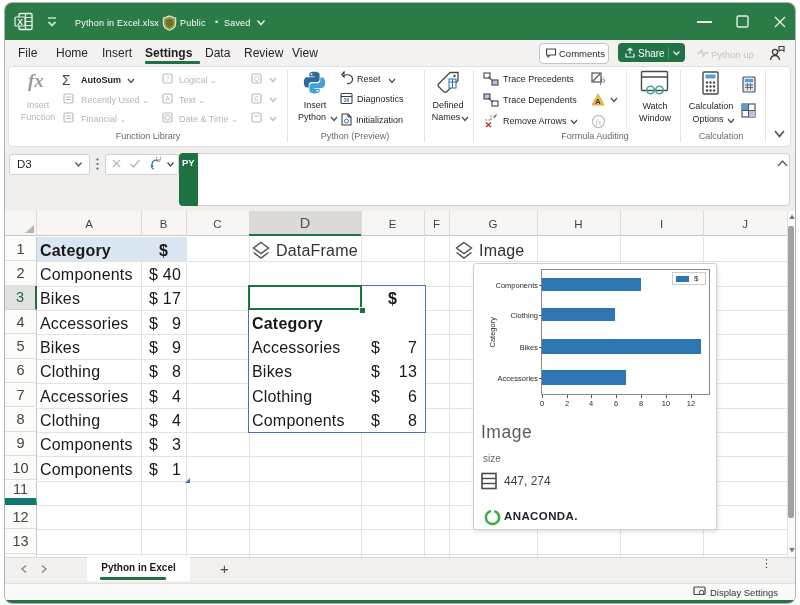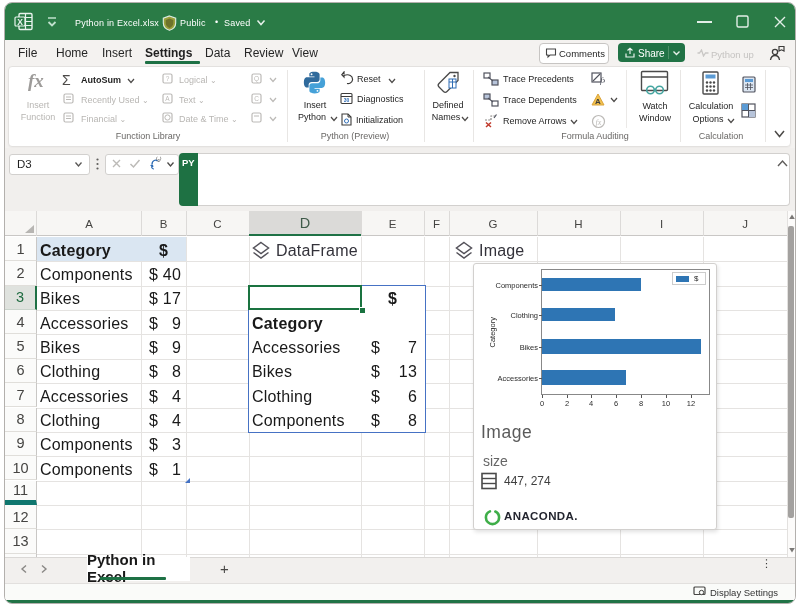--- a/index.html
+++ b/index.html
@@ -365,21 +365,21 @@
   <div class="a" style="left:5px;top:237.0px;width:32px;height:24.35px;background:#fbfbfa;border-right:1px solid #c9c7c5;border-bottom:1px solid #e0deda;box-sizing:border-box;display:flex;align-items:center;justify-content:center;font-size:14.5px;color:#454442;">1</div>
   <div class="a" style="left:5px;top:261.4px;width:32px;height:24.35px;background:#fbfbfa;border-right:1px solid #c9c7c5;border-bottom:1px solid #e0deda;box-sizing:border-box;display:flex;align-items:center;justify-content:center;font-size:14.5px;color:#454442;">2</div>
   <div class="a" style="left:5px;top:285.7px;width:32px;height:24.35px;background:#dfe2de;border-right:2px solid #1e7145;border-bottom:1px solid #c9d3cb;box-sizing:border-box;display:flex;align-items:center;justify-content:center;font-size:14.5px;color:#1e6b40;">3</div>
   <div class="a" style="left:5px;top:310.1px;width:32px;height:24.35px;background:#fbfbfa;border-right:1px solid #c9c7c5;border-bottom:1px solid #e0deda;box-sizing:border-box;display:flex;align-items:center;justify-content:center;font-size:14.5px;color:#454442;">4</div>
   <div class="a" style="left:5px;top:334.4px;width:32px;height:24.35px;background:#fbfbfa;border-right:1px solid #c9c7c5;border-bottom:1px solid #e0deda;box-sizing:border-box;display:flex;align-items:center;justify-content:center;font-size:14.5px;color:#454442;">5</div>
   <div class="a" style="left:5px;top:358.8px;width:32px;height:24.35px;background:#fbfbfa;border-right:1px solid #c9c7c5;border-bottom:1px solid #e0deda;box-sizing:border-box;display:flex;align-items:center;justify-content:center;font-size:14.5px;color:#454442;">6</div>
   <div class="a" style="left:5px;top:383.1px;width:32px;height:24.35px;background:#fbfbfa;border-right:1px solid #c9c7c5;border-bottom:1px solid #e0deda;box-sizing:border-box;display:flex;align-items:center;justify-content:center;font-size:14.5px;color:#454442;">7</div>
   <div class="a" style="left:5px;top:407.5px;width:32px;height:24.35px;background:#fbfbfa;border-right:1px solid #c9c7c5;border-bottom:1px solid #e0deda;box-sizing:border-box;display:flex;align-items:center;justify-content:center;font-size:14.5px;color:#454442;">8</div>
   <div class="a" style="left:5px;top:431.8px;width:32px;height:24.35px;background:#fbfbfa;border-right:1px solid #c9c7c5;border-bottom:1px solid #e0deda;box-sizing:border-box;display:flex;align-items:center;justify-content:center;font-size:14.5px;color:#454442;">9</div>
   <div class="a" style="left:5px;top:456.1px;width:32px;height:24.35px;background:#fbfbfa;border-right:1px solid #c9c7c5;border-bottom:1px solid #e0deda;box-sizing:border-box;display:flex;align-items:center;justify-content:center;font-size:14.5px;color:#454442;">10</div>
-  <div class="a" style="left:5px;top:480.5px;width:32px;height:24.35px;background:#fbfbfa;border-right:1px solid #c9c7c5;border-bottom:5px solid #0f766e;box-sizing:border-box;display:flex;align-items:center;justify-content:center;font-size:14.5px;color:#454442;">11</div>
+  <div class="a" style="left:5px;top:480.5px;width:32px;height:24.35px;background:#fbfbfa;border-right:1px solid #c9c7c5;border-bottom:7px solid #0f766e;box-sizing:border-box;display:flex;align-items:center;justify-content:center;font-size:14.5px;color:#454442;">11</div>
   <div class="a" style="left:5px;top:504.9px;width:32px;height:24.35px;background:#fbfbfa;border-right:1px solid #c9c7c5;border-bottom:1px solid #e0deda;box-sizing:border-box;display:flex;align-items:center;justify-content:center;font-size:14.5px;color:#454442;">12</div>
   <div class="a" style="left:5px;top:529.2px;width:32px;height:24.35px;background:#fbfbfa;border-right:1px solid #c9c7c5;border-bottom:1px solid #e0deda;box-sizing:border-box;display:flex;align-items:center;justify-content:center;font-size:14.5px;color:#454442;">13</div>
   <div class="a" style="left:5px;top:553.5px;width:32px;height:4px;background:#fbfbfa;border-right:1px solid #c9c7c5;box-sizing:border-box;"></div>
   <div class="a" style="left:141px;top:237px;width:1px;height:320px;background:#e5e3e1;"></div>
   <div class="a" style="left:186px;top:237px;width:1px;height:320px;background:#e5e3e1;"></div>
   <div class="a" style="left:249px;top:237px;width:1px;height:320px;background:#e5e3e1;"></div>
   <div class="a" style="left:361px;top:237px;width:1px;height:320px;background:#e5e3e1;"></div>
   <div class="a" style="left:424px;top:237px;width:1px;height:320px;background:#e5e3e1;"></div>
   <div class="a" style="left:449px;top:237px;width:1px;height:320px;background:#e5e3e1;"></div>
   <div class="a" style="left:537px;top:237px;width:1px;height:320px;background:#e5e3e1;"></div>
@@ -503,21 +503,21 @@
   <div class="a" style="left:608px;top:399px;width:16px;text-align:center;font-size:7.5px;color:#2b2b2b;">6</div>
   <div class="a" style="left:633px;top:399px;width:16px;text-align:center;font-size:7.5px;color:#2b2b2b;">8</div>
   <div class="a" style="left:658px;top:399px;width:16px;text-align:center;font-size:7.5px;color:#2b2b2b;">10</div>
   <div class="a" style="left:683px;top:399px;width:16px;text-align:center;font-size:7.5px;color:#2b2b2b;">12</div>
 
   <div class="a" style="left:672px;top:272px;width:34px;height:13px;background:#fff;border:1px solid #ccc;box-sizing:border-box;"></div>
   <div class="a" style="left:676px;top:275.5px;width:13px;height:6px;background:#2e75b4;"></div>
   <div class="a" style="left:694px;top:274px;font-size:8px;color:#2b2b2b;">$</div>
 
   <div class="a" style="left:481px;top:422px;font-size:17.5px;color:#5a5a5a;letter-spacing:0.5px;">Image</div>
-  <div class="a" style="left:483px;top:453px;font-size:14px;color:#666;">size</div>
+  <div class="a" style="left:483px;top:453px;font-size:10px;color:#666;">size</div>
   <svg class="a" style="left:481px;top:472px" width="17" height="18" viewBox="0 0 17 18">
     <rect x="1" y="1.5" width="14" height="15" fill="none" stroke="#4a4a4a" stroke-width="1.6"></rect>
     <line x1="1" y1="6.5" x2="15" y2="6.5" stroke="#4a4a4a" stroke-width="1.4"></line>
     <line x1="1" y1="11.5" x2="15" y2="11.5" stroke="#4a4a4a" stroke-width="1.4"></line>
   </svg>
   <div class="a" style="left:504px;top:474px;font-size:12px;color:#3f3f3f;">447, 274</div>
 
   <svg class="a" style="left:483px;top:508px" width="19" height="19" viewBox="0 0 19 19">
     <circle cx="9.5" cy="9.5" r="6.6" fill="none" stroke="#3fae49" stroke-width="2.6" stroke-dasharray="36 5.5" stroke-dashoffset="7.7" stroke-linecap="round"></circle>
   </svg>
@@ -525,21 +525,21 @@
   <div id="bottom"></div>
 
   <div class="a" style="left:5px;top:557px;width:790px;height:26px;background:#f2f0ee;border-top:1px solid #dad8d6;box-sizing:border-box;"></div>
   <svg class="a" style="left:20px;top:564px" width="8" height="10" viewBox="0 0 8 10">
         <path d="M6 1.5 L2 5 L6 8.5" fill="none" stroke="#8a8886" stroke-width="1.4"></path>
       </svg>
   <svg class="a" style="left:40px;top:564px" width="8" height="10" viewBox="0 0 8 10">
         <path d="M2 1.5 L6 5 L2 8.5" fill="none" stroke="#8a8886" stroke-width="1.4"></path>
       </svg>
   <div class="a" style="left:87px;top:557px;width:103px;height:24px;background:#fff;"></div>
-  <div class="a" style="left:87px;top:560px;width:103px;height:15px;display:flex;align-items:center;justify-content:center;font-size:15px;color:#191919;font-weight:bold;">Python in Excel</div>
+  <div class="a" style="left:87px;top:560px;width:103px;height:15px;display:flex;align-items:center;justify-content:center;font-size:10px;color:#191919;font-weight:bold;">Python in Excel</div>
   <div class="a" style="left:100px;top:577px;width:66px;height:2.6px;background:#1e7145;border-radius:1px;"></div>
   <div class="a" style="left:220px;top:560px;font-size:15px;color:#494846;">+</div>
   <div class="a" style="left:761px;top:560px;font-size:11px;color:#3d3c3b;line-height:6px;letter-spacing:0;">⋮</div>
 
   <div class="a" style="left:5px;top:583px;width:790px;height:16.5px;background:#fafbf9;border-top:1px solid #e2e0de;box-sizing:border-box;"></div>
   <svg class="a" style="left:693px;top:586px" width="14" height="11" viewBox="0 0 14 11">
     <rect x="1" y="1" width="11" height="7.5" rx="1" fill="none" stroke="#454442" stroke-width="1.2"></rect>
     <circle cx="8.5" cy="6.5" r="2.2" fill="#fafbf9" stroke="#454442" stroke-width="1"></circle>
   </svg>
   <div class="a" style="left:710px;top:586.5px;font-size:9.5px;color:#333;">Display Settings</div>

